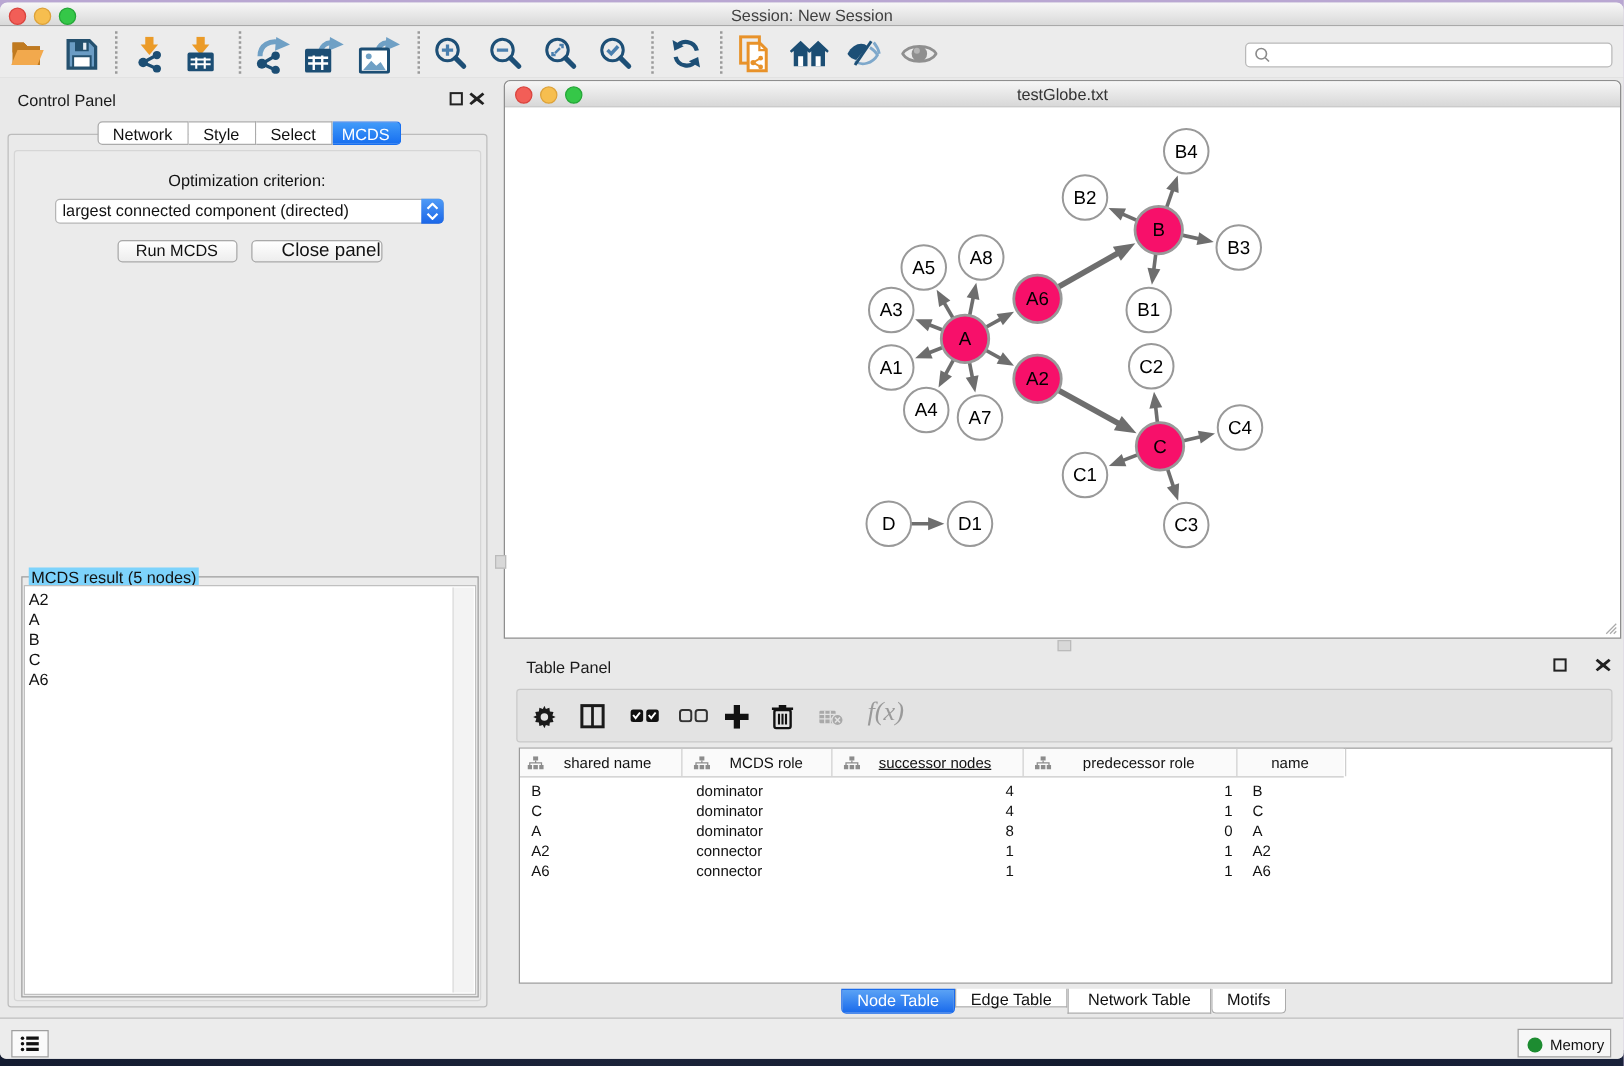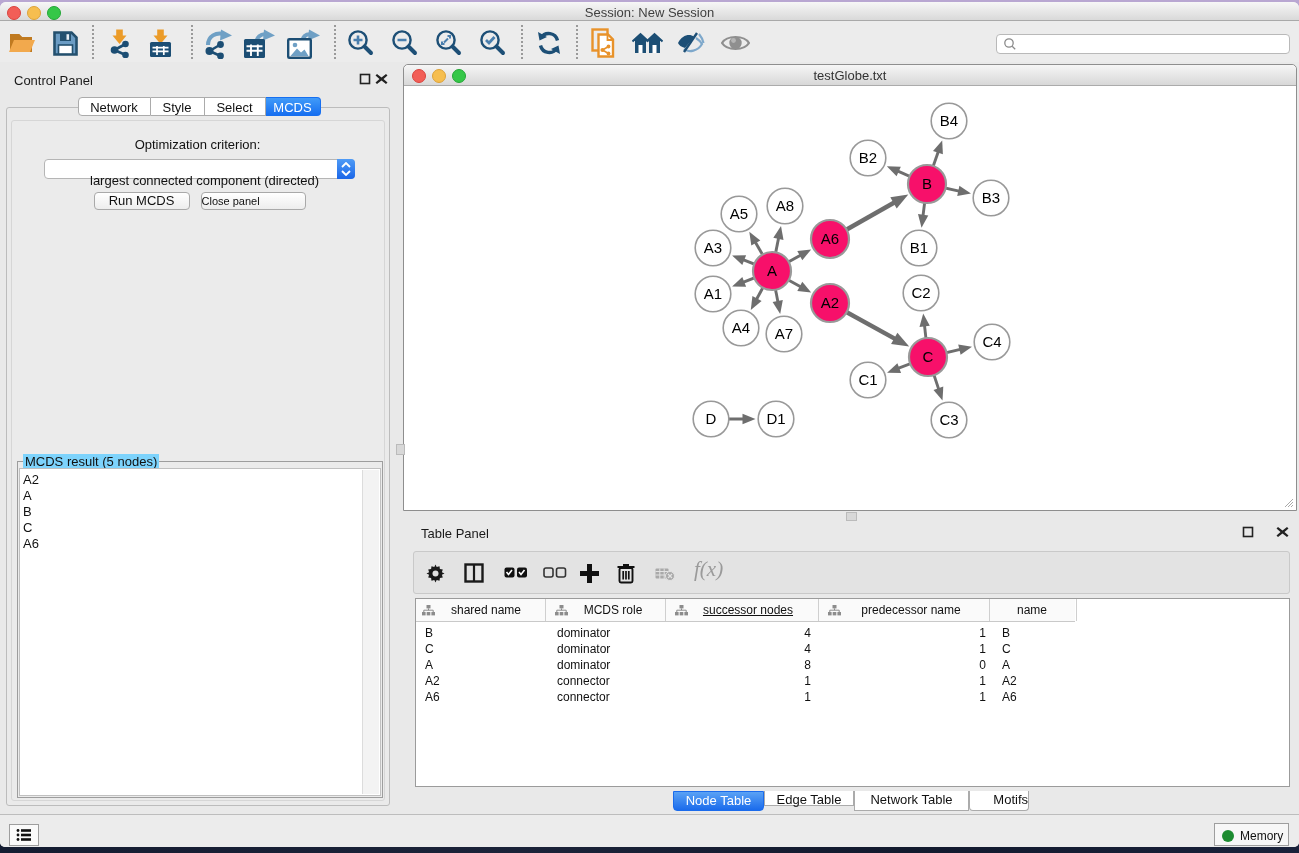--- a/index.html
+++ b/index.html
@@ -172,30 +172,30 @@
       </svg>
 <div style="position:absolute;left:6px;top:45px;width:382px;height:697px;border:1px solid #bcbcbc;border-radius:3px;background:#eaeaea;"></div>
 <div style="position:absolute;left:11px;top:58px;width:372px;height:679px;border:1px solid #d6d6d6;border-radius:3px;background:#ebebeb;"></div>
 
 <div style="position:absolute;left:77.5px;top:35px;width:73px;height:19px;background:#fff;border:1px solid #ababab;border-radius:4px 0 0 4px;box-sizing:border-box;text-align:center;font-size:13px;color:#111;line-height:19px;">Network</div>
 <div style="position:absolute;left:150.5px;top:35px;width:54px;height:19px;background:#fff;border:1px solid #ababab;border-left:none;box-sizing:border-box;text-align:center;font-size:13px;color:#111;line-height:19px;">Style</div>
 <div style="position:absolute;left:204.5px;top:35px;width:61px;height:19px;background:#fff;border:1px solid #ababab;border-left:none;box-sizing:border-box;text-align:center;font-size:13px;color:#111;line-height:19px;">Select</div>
 <div style="position:absolute;left:265.5px;top:35px;width:55px;height:19px;background:linear-gradient(#419bf9,#176ff0);border:1px solid #176ff0;border-left:none;border-radius:0 4px 4px 0;box-sizing:border-box;text-align:center;font-size:13px;color:#fff;line-height:19px;">MCDS</div>
 <div style="position:absolute;left:0;top:75px;width:395px;text-align:center;font-size:13px;color:#111;">Optimization criterion:</div>
 <div style="position:absolute;left:44px;top:97px;width:311px;height:20px;background:#fff;border:1px solid #b5b5b5;border-radius:4px;box-sizing:border-box;">
- <div style="position:absolute;left:5px;top:13px;font-size:13px;color:#111;margin-left:40px;">largest connected component (directed)</div>
+ <div style="position:absolute;left:5px;top:1px;font-size:13px;color:#111;">largest connected component (directed)</div>
  <div style="position:absolute;right:-1px;top:-1px;width:18px;height:20px;background:linear-gradient(#4f9bf6,#1a66e8);border-radius:0 4px 4px 0;">
   <svg width="10" height="14" viewBox="0 0 10 14" style="position:absolute;left:4px;top:3px">
    <path d="M1,5 L5,1 L9,5" fill="none" stroke="#fff" stroke-width="1.8"></path>
    <path d="M1,9 L5,13 L9,9" fill="none" stroke="#fff" stroke-width="1.8"></path>
   </svg>
  </div>
 </div>
 <div style="position:absolute;left:93.5px;top:130px;width:96px;height:18px;background:linear-gradient(#ffffff,#ededed);border:1px solid #a9a9a9;border-radius:4px;box-sizing:border-box;text-align:center;font-size:13px;color:#111;line-height:16px;">Run MCDS</div>
-<div style="position:absolute;left:200.5px;top:130px;width:105px;height:18px;background:linear-gradient(#ffffff,#ededed);border:1px solid #a9a9a9;border-radius:4px;box-sizing:border-box;text-align:left;font-size:11px;color:#111;line-height:16px;">Close panel</div>
+<div style="position:absolute;left:200.5px;top:130px;width:105px;height:18px;background:linear-gradient(#ffffff,#ededed);border:1px solid #a9a9a9;border-radius:4px;box-sizing:border-box;text-align:right;font-size:15px;color:#111;line-height:16px;">Close panel</div>
 
 <div style="position:absolute;left:17px;top:399px;width:366px;height:337px;border:1px solid #9d9d9d;box-sizing:border-box;"></div>
 <div style="position:absolute;left:23px;top:392px;background:#7dd3fc;padding:0 2px;font-size:13px;color:#111;">MCDS result (5 nodes)</div>
 <div style="position:absolute;left:19px;top:406px;width:362px;height:328px;background:#fff;border:1px solid #c0c0c0;box-sizing:border-box;">
  <div style="position:absolute;left:3px;top:3px;font-size:13px;color:#111;line-height:16px;">A2<br>A<br>B<br>C<br>A6</div>
  <div style="position:absolute;right:1px;top:1px;width:16px;height:324px;background:#f3f3f3;border-left:1px solid #dcdcdc;"></div>
 </div>
 
 <div style="position:absolute;left:403px;top:2px;width:894px;height:447px;border:1px solid #8e8e8e;border-radius:5px 5px 0 0;box-sizing:border-box;background:#fff;">
  <div style="position:absolute;left:0;top:0;width:100%;height:20px;background:linear-gradient(#f6f6f6,#d8d8d8);border-bottom:1px solid #ababab;border-radius:5px 5px 0 0;">
@@ -379,35 +379,35 @@
         </svg>
  <div style="position:absolute;left:276px;top:4px;width:112px;text-align:center;text-decoration:underline;">successor nodes</div>
  <div style="position:absolute;left:401.5px;top:0;width:0;height:22px;border-left:1px solid #cfcfcf;"></div>
  <svg style="position:absolute;left:412px;top:6px" width="13" height="11" viewBox="0 0 13 11">
           <rect x="4.5" y="0" width="4" height="3.4" fill="#8c8c8c"></rect>
           <rect x="0" y="7" width="3.6" height="3.4" fill="#8c8c8c"></rect>
           <rect x="4.7" y="7" width="3.6" height="3.4" fill="#8c8c8c"></rect>
           <rect x="9.4" y="7" width="3.6" height="3.4" fill="#8c8c8c"></rect>
           <path d="M6.5,3.4 V5.2 M1.8,7 V5.2 H11.2 V7" fill="none" stroke="#8c8c8c" stroke-width="1"></path>
         </svg>
- <div style="position:absolute;left:430px;top:4px;width:130px;text-align:center;">predecessor name</div>
+ <div style="position:absolute;left:430px;top:4px;width:130px;text-align:center;">predecessor role</div>
  <div style="position:absolute;left:572.5px;top:0;width:0;height:22px;border-left:1px solid #cfcfcf;"></div>
  <div style="position:absolute;left:573px;top:4px;width:86px;text-align:center;">name</div>
  <div style="position:absolute;left:659.5px;top:0;width:0;height:22px;border-left:1px solid #cfcfcf;"></div>
  <div style="position:absolute;left:9px;top:26px;line-height:16px;">B<br>C<br>A<br>A2<br>A6</div>
  <div style="position:absolute;left:141px;top:26px;line-height:16px;">dominator<br>dominator<br>dominator<br>connector<br>connector</div>
  <div style="position:absolute;left:300px;top:26px;width:95px;line-height:16px;text-align:right;">4<br>4<br>8<br>1<br>1</div>
  <div style="position:absolute;left:475px;top:26px;width:95px;line-height:16px;text-align:right;">1<br>1<br>0<br>1<br>1</div>
  <div style="position:absolute;left:586px;top:26px;line-height:16px;">B<br>C<br>A<br>A2<br>A6</div>
 </div>
 
 <div style="position:absolute;left:673px;top:729px;width:91px;height:20px;background:linear-gradient(#5aa2f5,#1a6bec);border:1px solid #1a6bec;border-radius:0 0 4px 4px;box-sizing:border-box;text-align:center;font-size:13px;color:#fff;line-height:18px;">Node Table</div>
 <div style="position:absolute;left:764px;top:729px;width:90px;height:15px;background:#fff;border:1px solid #ababab;border-top:none;box-sizing:border-box;text-align:center;font-size:13px;color:#111;line-height:18px;">Edge Table</div>
 <div style="position:absolute;left:854px;top:729px;width:115px;height:20px;background:#fff;border:1px solid #ababab;border-top:none;box-sizing:border-box;text-align:center;font-size:13px;color:#111;line-height:18px;">Network Table</div>
-<div style="position:absolute;left:969px;top:729px;width:60px;height:20px;background:#fff;border:1px solid #ababab;border-top:none;border-radius:0 0 4px 4px;box-sizing:border-box;text-align:right;font-size:13px;color:#111;line-height:18px;">Motifs</div>
+<div style="position:absolute;left:969px;top:729px;width:60px;height:20px;background:#fff;border:1px solid #ababab;border-top:none;border-radius:0 0 4px 4px;box-sizing:border-box;text-align:center;font-size:13px;color:#111;line-height:18px;">Motifs</div>
 
 </div>
 <div id="statusbar">
 <div style="position:absolute;left:9px;top:9px;width:28px;height:20px;background:#fafafa;border:1px solid #9e9e9e;">
 <svg width="16" height="14" viewBox="0 0 16 14" style="position:absolute;left:6px;top:3px">
 <circle cx="2" cy="2.5" r="1.4" fill="#111"></circle>
           <rect x="5" y="1.2" width="10" height="2.6" fill="#111"></rect>
 <circle cx="2" cy="7" r="1.4" fill="#111"></circle>
           <rect x="5" y="5.7" width="10" height="2.6" fill="#111"></rect>
 <circle cx="2" cy="11.5" r="1.4" fill="#111"></circle>

